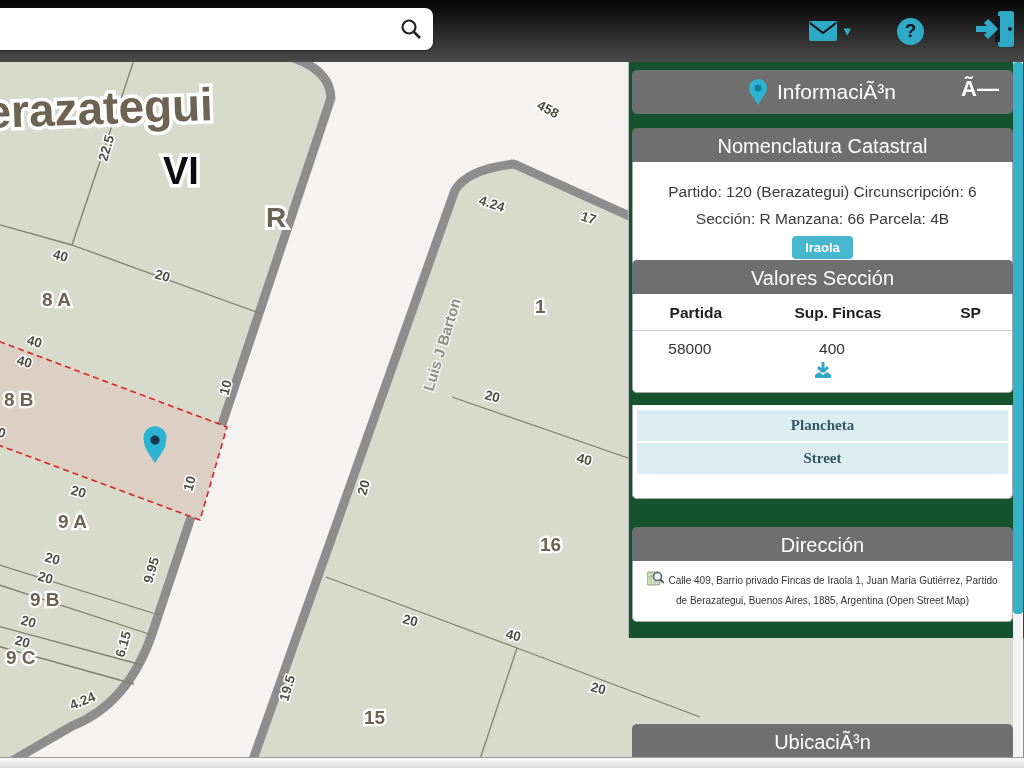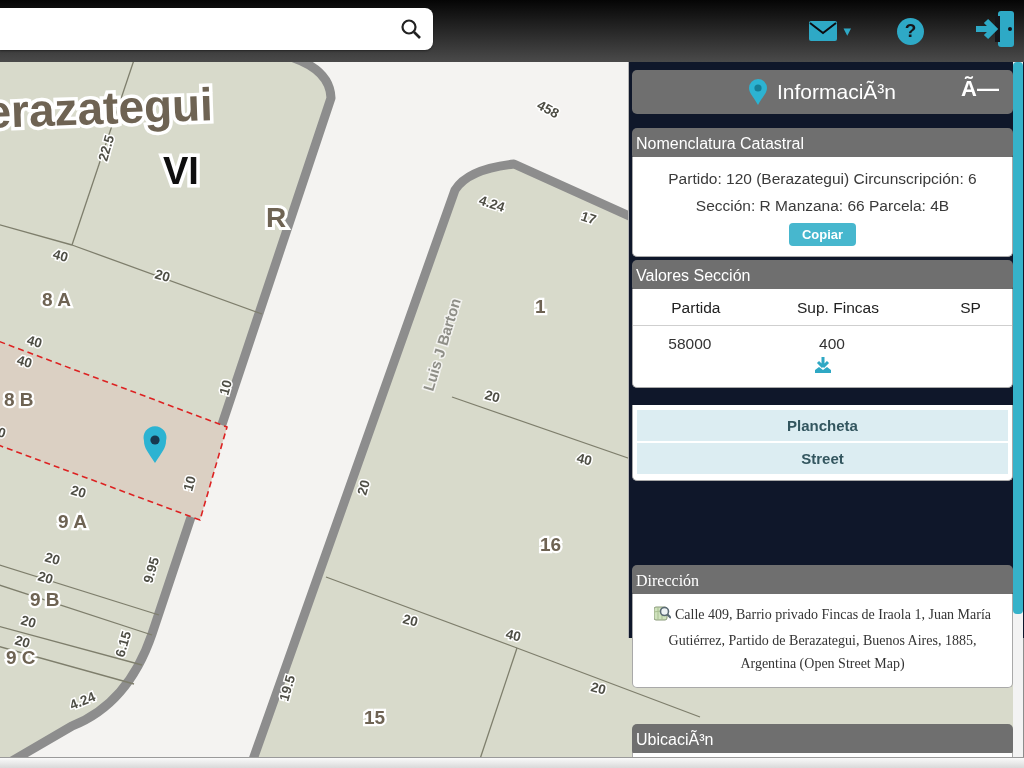--- a/index.html
+++ b/index.html
@@ -30,41 +30,41 @@
   .t-sect{font-size:28px;font-weight:bold;fill:#6e6353;stroke:#ffffff;stroke-width:6px;paint-order:stroke;}
   .t-parcel{font-size:19px;font-weight:bold;fill:#6e6353;stroke:#ffffff;stroke-width:4.5px;paint-order:stroke;}
   .t-dim{font-size:13.5px;font-weight:600;fill:#4e4e45;stroke:#ffffff;stroke-width:3px;paint-order:stroke;}
   .t-street{font-size:15px;font-weight:bold;fill:#8e8e87;stroke:#f2f2ef;stroke-width:3px;paint-order:stroke;}
   .blk{fill:#d8dacb;stroke:#8d8d8d;stroke-width:9;stroke-linejoin:round;}
   .innerline{fill:none;stroke:#7e7e6c;stroke-width:1.3;}
   .hl{fill:#dbd0c3;stroke:#dd2222;stroke-width:1.6;stroke-dasharray:6 4;}
 
   
   .panel{position:absolute;left:628px;top:62px;width:396px;height:576px;
-         background:#0f172a;border-left:1px solid #b5b5b5;z-index:10;}
+         background:#14532d;border-left:1px solid #b5b5b5;z-index:10;}
   .card{position:absolute;left:3px;width:381px;}
-  .ghead{background:#6f6f6f;color:#fff;text-align:left;font-size:16px;
+  .ghead{background:#6f6f6f;color:#fff;text-align:center;font-size:20px;
          border-radius:5px;padding:7px 4px;position:relative;}
   .cbody{background:#fff;border:1px solid #a9a9a9;border-top:0;
          border-radius:0 0 5px 5px;margin-top:-3px;position:relative;z-index:-0;}
   .infohead{display:flex;align-items:center;justify-content:center;gap:10px;
             background:#6f6f6f;color:#fff;font-size:21px;border-radius:5px;height:44px;position:relative;}
   .closex{position:absolute;right:14px;top:6px;font-size:22px;font-weight:bold;color:#fff;cursor:pointer;}
-  .nomtext{font-size:15.5px;color:#3a3a3a;text-align:center;line-height:1.75;padding-top:8px;}
+  .nomtext{font-size:15.5px;color:#3a3a3a;text-align:center;line-height:1.75;padding-top:16px;}
   .copybtn{display:block;margin:4px auto 10px auto;background:#47b7ce;color:#fff;border:0;
            border-radius:4px;font-weight:bold;font-size:13px;padding:4px 13px;cursor:pointer;
            font-family:"Liberation Sans",sans-serif;}
   table.vals{width:100%;border-collapse:collapse;font-size:15.5px;color:#212121;}
-  table.vals th{font-weight:normal;padding:10px 4px 8px 16px;}
+  table.vals th{font-weight:bold;padding:10px 4px 8px 16px;}
   table.vals td{padding:9px 4px 2px 4px;text-align:center;color:#333;}
   .valdiv{border-bottom:1px solid #cfcfcf;}
   .dlrow{text-align:center;padding:2px 0 8px 0;}
   .dlitem{background:#dcedf2;text-align:center;font-size:15px;font-weight:bold;color:#33565f;
           padding:7px 0;margin:2px 4px;cursor:pointer;}
-  .dirtext{font-size:14px;color:#333;text-align:center;line-height:1.65;padding:9px 10px 12px 10px;}
+  .dirtext{font-size:10px;color:#333;text-align:center;line-height:1.65;padding:9px 10px 12px 10px;}
   .clipped{overflow:hidden;height:17px;border-radius:0 0 5px 5px;}
   .cliprow{background:#dcedf2;margin:5px 4px 0 4px;text-align:center;font-size:15px;
            font-weight:bold;color:#3c3c3c;padding-top:5px;}
 
   
   .vtrack{position:absolute;right:1px;top:62px;width:10px;height:706px;background:#f3f3f3;z-index:20;}
   .vthumb{position:absolute;right:1px;top:62px;width:10px;height:552px;background:#36b2c9;
           border-radius:4px;z-index:21;cursor:grab;}
 
   
@@ -155,21 +155,21 @@
       <span>InformaciÃ³n</span>
       <span class="closex">Ã—</span>
     </div>
   </div>
 
   <div class="card" style="top:66px;">
     <div class="ghead">Nomenclatura Catastral</div>
     <div class="cbody">
       <div class="nomtext">Partido: 120 (Berazategui) Circunscripción: 6</div>
       <div class="nomtext" style="padding-top:0;">Sección: R Manzana: 66 Parcela: 4B</div>
-      <button class="copybtn">Copiar</button>
+      <button class="copybtn">Iraola</button>
     </div>
   </div>
 
   <div class="card" style="top:198px;">
     <div class="ghead">Valores Sección</div>
     <div class="cbody">
       <table class="vals">
         <tbody>
             <tr class="valdiv">
           <th style="width:30%;">Partida</th>
@@ -188,27 +188,27 @@
           <svg width="20" height="18" viewBox="0 0 20 18">
             <path d="M10 0 L10 8 M10 10 L5 5 M10 10 L15 5" stroke="#2fa8c4" stroke-width="3" fill="none"></path>
             <path d="M2 13 L6 10 L10 13 L14 10 L18 13 L18 16 L2 16 Z" fill="#2fa8c4"></path>
           </svg>
         </span>
       </div>
     </div>
   </div>
 
   <div class="card" style="top:346px;">
-    <div class="cbody" style="padding:3px 0 4px 0;">
+    <div class="cbody" style="padding:3px 0 22px 0;font-family:Liberation Serif, serif;">
       <div class="dlitem">Plancheta</div>
       <div class="dlitem">Street</div>
     </div>
   </div>
 
-  <div class="card" style="top:503px;font-family:Liberation Serif, serif;">
+  <div class="card" style="top:465px;">
     <div class="ghead">Dirección</div>
     <div class="cbody">
       <div class="dirtext">
         <span style="display:inline-block;vertical-align:-3px;margin-right:4px;">
           <svg width="17" height="17" viewBox="0 0 17 17">
             <rect x="0" y="2" width="13" height="13" rx="2" fill="#cfe2bd" stroke="#8a9a7a"></rect>
             <path d="M0 7 L13 5 M4 2 L4 15 M8 2 L8 15" stroke="#a9bf93" stroke-width="1" fill="none"></path>
             <circle cx="10.5" cy="6.5" r="4" fill="#eef3f5" stroke="#5a6a74" stroke-width="1.6"></circle>
             <path d="M13.5 9.5 L17 13" stroke="#5a6a74" stroke-width="2.2"></path>
           </svg>

